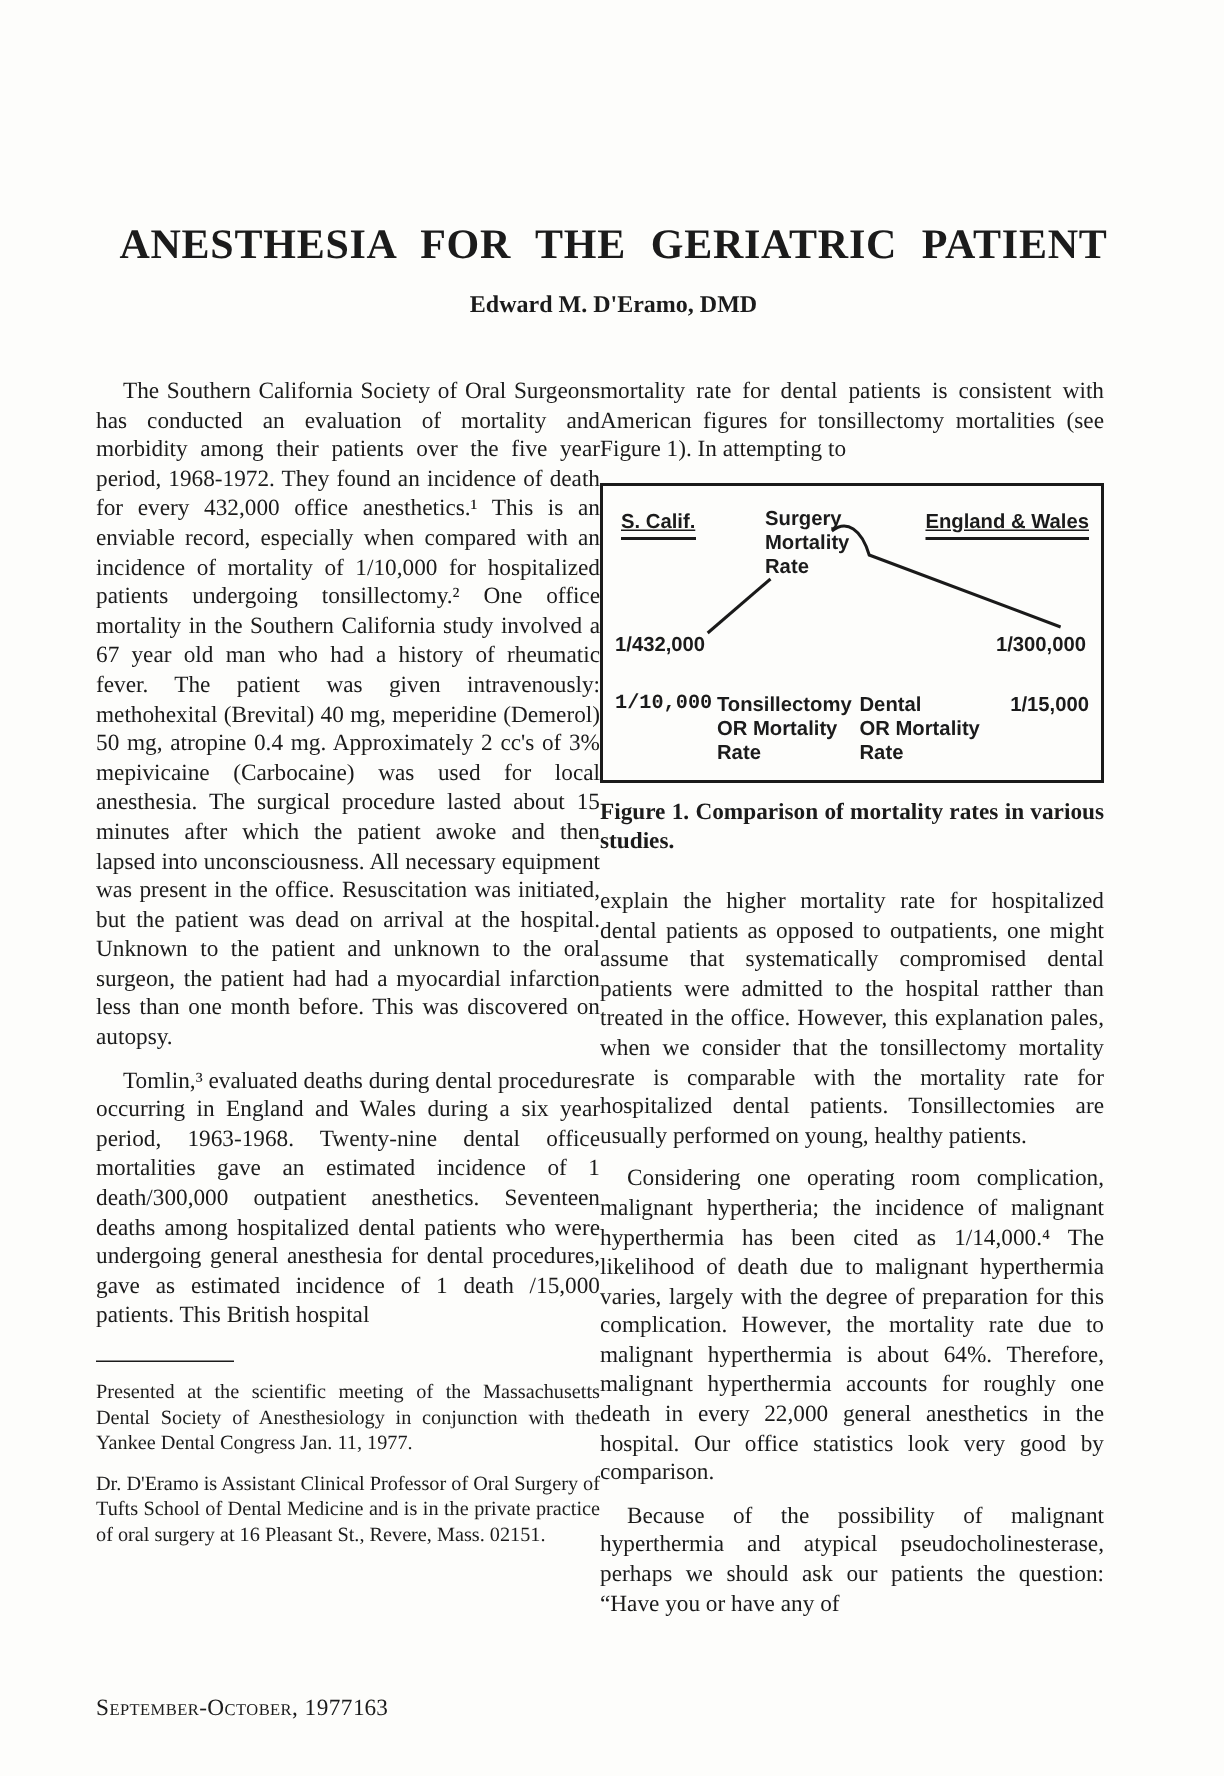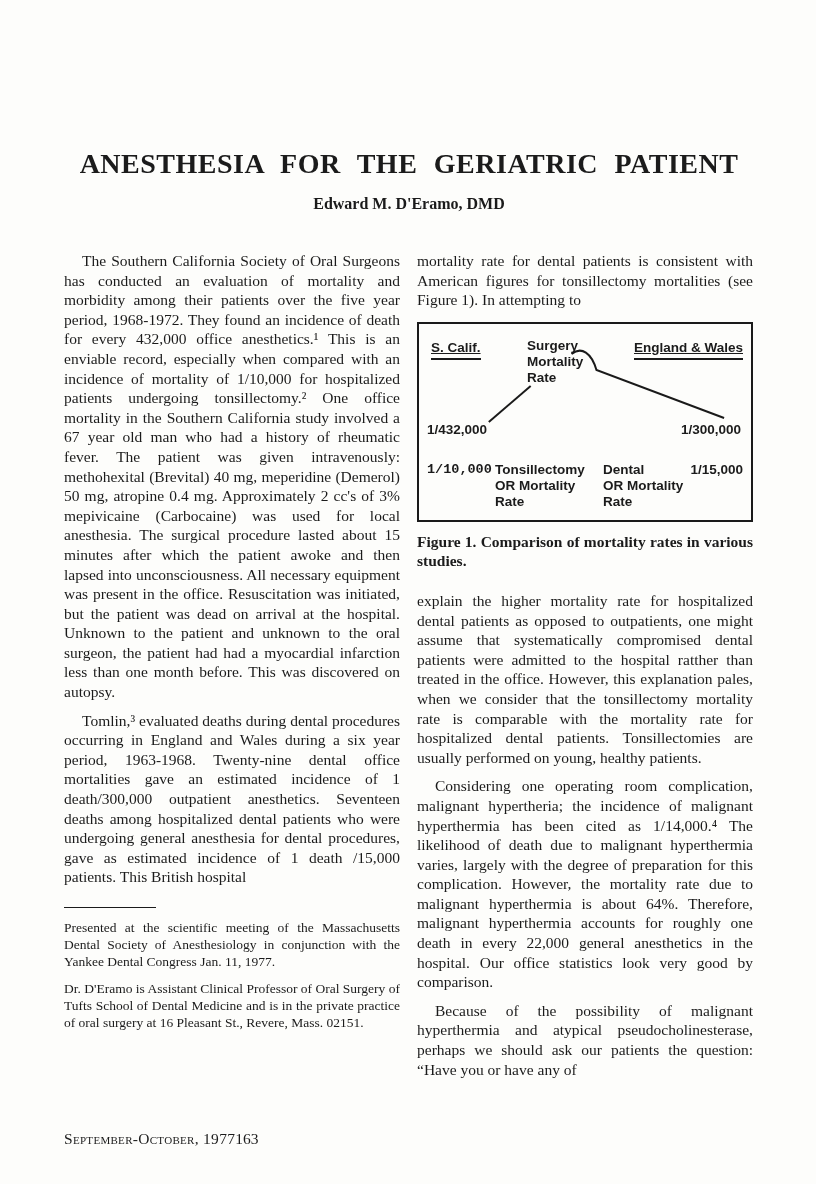--- a/index.html
+++ b/index.html
@@ -24,21 +24,20 @@
     margin: 0;
   }
   .author {
     text-align: center;
     font-weight: bold;
     font-size: 16px;
     margin-top: 15px;
   }
   .columns {
     display: flex;
-    gap: 17px;
     margin-top: 38px;
   }
   .col { width: 336px; }
   .col p {
     margin: 0 0 9px 0;
     font-size: 15.5px;
     line-height: 19.6px;
     text-align: justify;
     text-indent: 18px;
   }
@@ -144,21 +143,21 @@
         <div class="fig-abs" style="right:10px; top:98px;">1/300,000</div>
 
         <div class="fig-abs" style="left:8px; top:138px;font-family:Liberation Mono, monospace;">1/10,000</div>
 
         <div class="fig-abs fig-lines" style="left:76px; top:138px;">
           <div>Tonsillectomy</div>
           <div>OR Mortality</div>
           <div>Rate</div>
         </div>
 
-        <div class="fig-abs fig-lines" style="left:184px; top:138px;">
+        <div class="fig-abs fig-lines" style="left:171px; top:138px;">
           <div>Dental</div>
           <div>OR Mortality</div>
           <div>Rate</div>
         </div>
 
         <div class="fig-abs" style="right:8px; top:138px;">1/15,000</div>
       </div>
 
       <p class="figure-caption">Figure 1. Comparison of mortality rates in various studies.</p>
 

